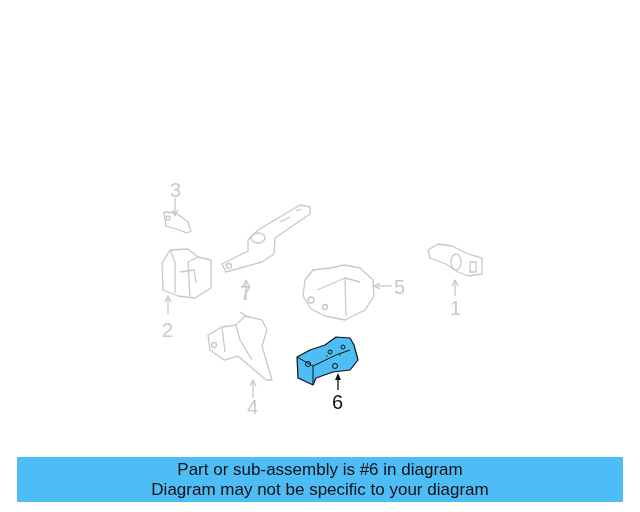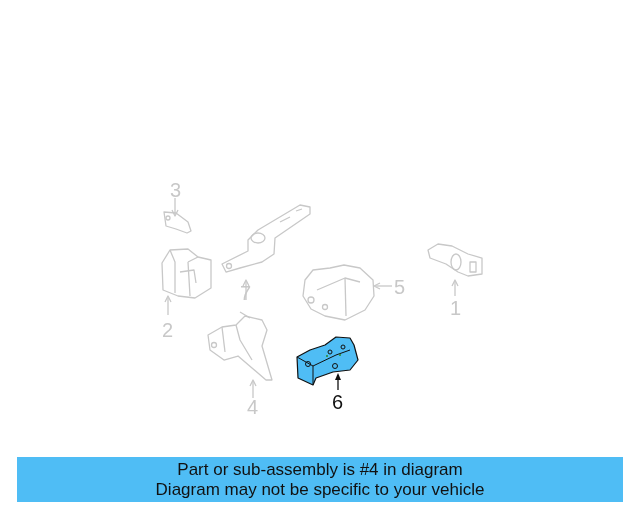--- a/index.html
+++ b/index.html
@@ -88,15 +88,15 @@
   <span class="label" style="left:170px;top:180px;">3</span>
   <span class="label" style="left:162px;top:320px;">2</span>
   <span class="label" style="left:240px;top:283px;">7</span>
   <span class="label" style="left:247px;top:397px;">4</span>
   <span class="label" style="left:394px;top:277px;">5</span>
   <span class="label" style="left:450px;top:298px;">1</span>
   <span class="label active" style="left:332px;top:392px;">6</span>
 </div>
 
 <div class="banner">
-  <span>Part or sub-assembly is #4 in diagram</span>
-  <span>Diagram may not be specific to your vehicle</span>
+  <span>Part or sub-assembly is #6 in diagram</span>
+  <span>Diagram may not be specific to your diagram</span>
 </div>
 
 </body></html>

